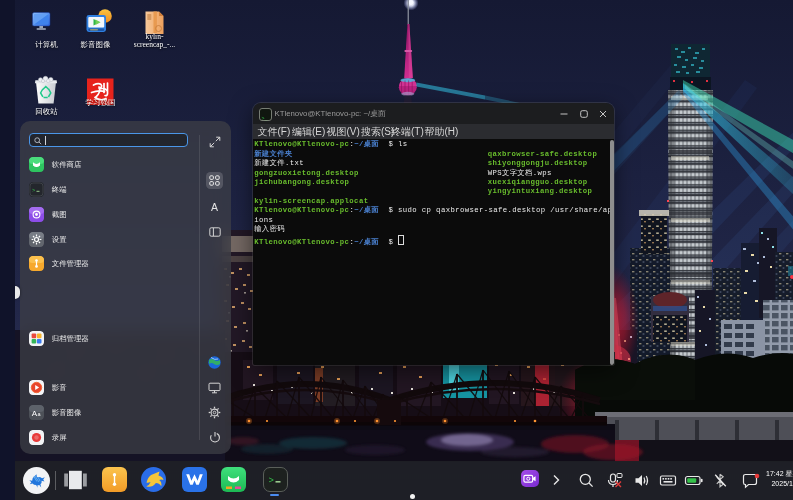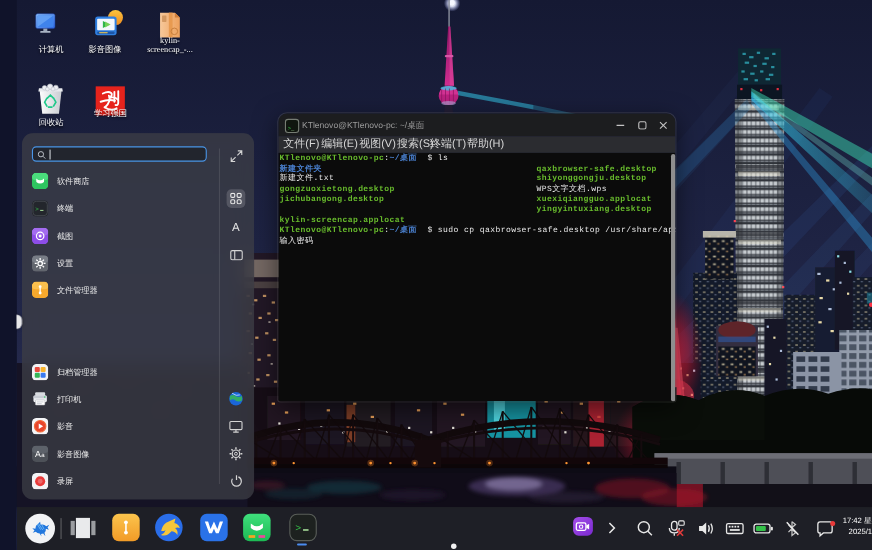--- a/index.html
+++ b/index.html
@@ -542,25 +542,27 @@
         <span class="mi" style="left:108px">搜索(S)</span>
         <span class="mi" style="left:138px">终端(T)</span>
         <span class="mi" style="left:171.5px">帮助(H)</span>
  </div>
  <div id="tbody">
   <div id="ttext">
 <div class="ln"><span class="tg">KTlenovo@KTlenovo-pc</span>:<span class="tb">~/桌面</span>  $ ls</div>
 <div class="ln"><span class="tb">新建文件夹</span><span class="c2 tg">qaxbrowser-safe.desktop</span></div>
 <div class="ln">新建文件.txt<span class="c2 tg">shiyonggongju.desktop</span></div>
 <div class="ln"><span class="tg">gongzuoxietong.desktop</span><span class="c2">WPS文字文档.wps</span></div>
-<div class="ln"><span class="tg">jichubangong.desktop</span><span class="c2 tg">xuexiqiangguo.applocat</span></div>
+<div class="ln"><span class="tg">jichubangong.desktop</span><span class="c2 tg">xuexiqiangguo.desktop</span></div>
 <div class="ln"><span class="c2 tg">yingyintuxiang.desktop</span></div>
 <div class="ln"><span class="tg">kylin-screencap.applocat</span></div>
 <div class="ln"><span class="tg">KTlenovo@KTlenovo-pc</span>:<span class="tb">~/桌面</span>  $ sudo cp qaxbrowser-safe.desktop /usr/share/applocat</div>
+<div class="ln">ions</div>
 <div class="ln">输入密码</div>
+<div class="ln"><span class="tg">KTlenovo@KTlenovo-pc</span>:<span class="tb">~/桌面</span>  $ <span class="cursor"></span></div>
   </div>
  </div>
  <div id="tscroll"></div>
 </div>
 
 <div id="menu">
  <div id="msearch">
   <svg width="8" height="8" viewBox="0 0 8 8" style="position:absolute;left:4px;top:2.5px">
           <circle cx="3.2" cy="3.2" r="2.4" fill="none" stroke="#bac0c8" stroke-width="0.9"></circle>
           <line x1="5" y1="5" x2="7.2" y2="7.2" stroke="#bac0c8" stroke-width="0.9"></line>
@@ -624,32 +626,20 @@
       </div>
  <div class="mrow" style="top:209.7px">
         <div class="mic"><svg width="15" height="15" viewBox="0 0 15 15">
             <rect width="15" height="15" rx="3.6" fill="#f2f3f5"></rect>
             <rect x="2.6" y="2.6" width="4.6" height="4.6" rx="1" fill="#e84a3e"></rect>
             <rect x="7.9" y="2.6" width="4.6" height="4.6" rx="1" fill="#f7b32d"></rect>
             <rect x="2.6" y="7.9" width="4.6" height="4.6" rx="1" fill="#35b558"></rect>
             <rect x="7.9" y="7.9" width="4.6" height="4.6" rx="1" fill="#3a7af0"></rect>
           </svg></div>
         <div class="mlb">归档管理器</div>
-      </div>
- <div class="mrow" style="top:234.4px">
-        <div class="mic"><svg width="15" height="15" viewBox="0 0 15 15">
-            <rect x="3" y="1.6" width="9" height="3.6" rx="0.8" fill="#d8dbe0"></rect>
-            <rect x="1.4" y="4.6" width="12.2" height="6" rx="1.4" fill="#eceef2"></rect>
-            <rect x="1.4" y="4.6" width="12.2" height="2.4" rx="1.2" fill="#c8ccd4"></rect>
-            <rect x="3.2" y="8.6" width="8.6" height="4.6" rx="0.8" fill="#fff" stroke="#b0b4bc" stroke-width="0.5"></rect>
-            <rect x="4.4" y="10" width="6.2" height="0.8" fill="#c4c8d0"></rect>
-            <rect x="4.4" y="11.6" width="4.5" height="0.8" fill="#c4c8d0"></rect>
-            <circle cx="11.6" cy="6" r="0.7" fill="#3ad46a"></circle>
-          </svg></div>
-        <div class="mlb">打印机</div>
       </div>
  <div class="mrow" style="top:259.2px">
         <div class="mic"><svg width="15" height="15" viewBox="0 0 15 15">
             <rect width="15" height="15" rx="3.6" fill="#f4f5f7"></rect>
             <circle cx="7.5" cy="7.5" r="5.2" fill="#e8452c"></circle>
             <circle cx="7.5" cy="7.5" r="5.2" fill="none" stroke="#f06a3a" stroke-width="1"></circle>
             <polygon points="6.2,5 6.2,10 10.2,7.5" fill="#fff"></polygon>
           </svg></div>
         <div class="mlb">影音</div>
       </div>

